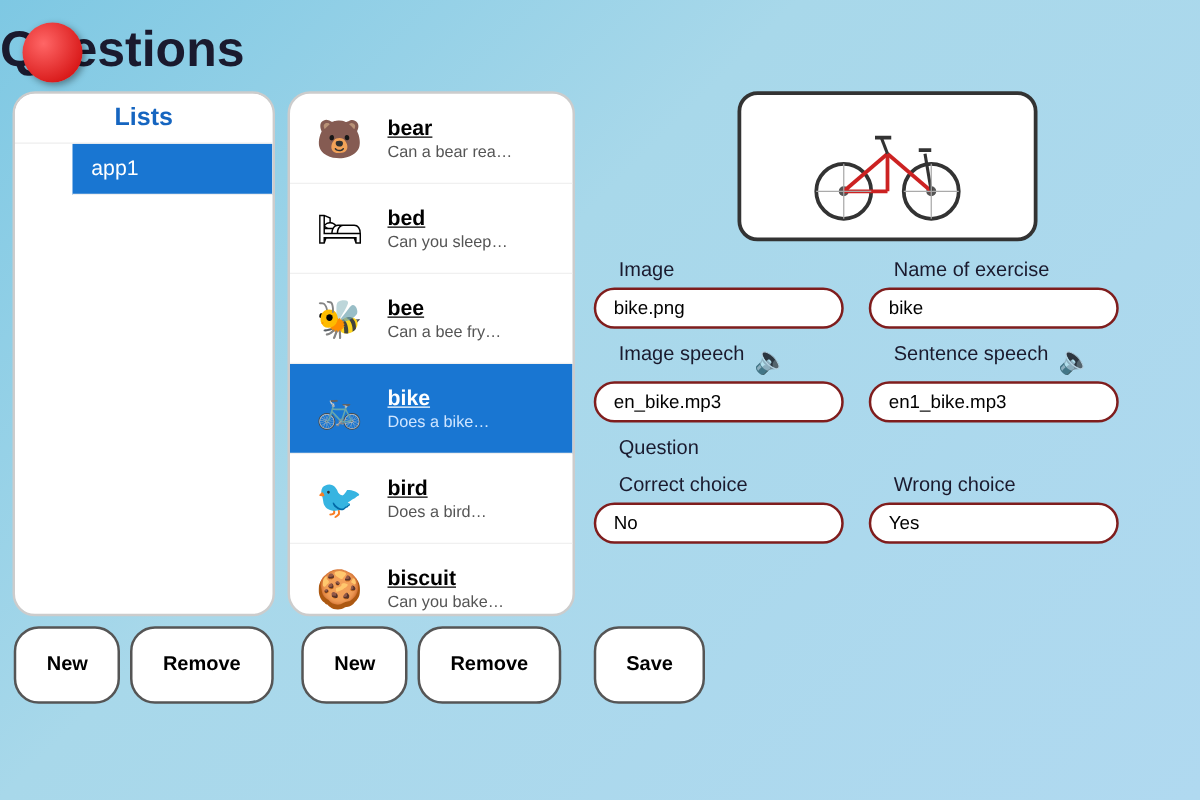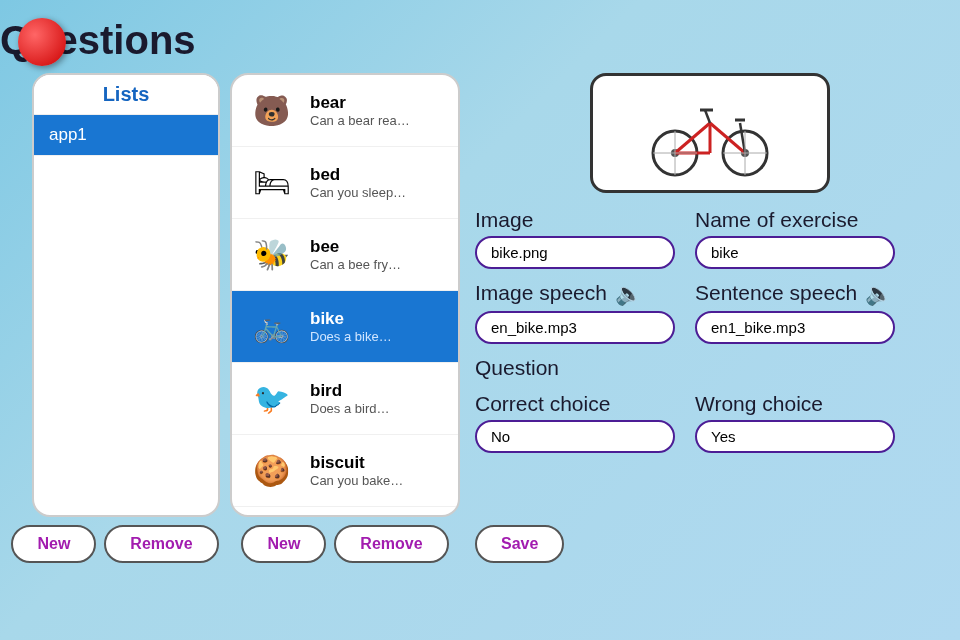--- a/index.html
+++ b/index.html
@@ -50,34 +50,34 @@
       width: 210px;
     }
     .lists-container {
       background: white;
       border-radius: 18px;
       border: 2px solid #ccc;
       flex: 1;
       overflow: hidden;
       display: flex;
       flex-direction: column;
-      margin-left: 22px;
     }
     .lists-header {
       background: white;
       text-align: center;
       font-size: 20px;
       font-weight: bold;
       color: #1565c0;
       padding: 8px 0;
       border-bottom: 1px solid #eee;
     }
     .lists-items {
       flex: 1;
       overflow-y: auto;
+      padding-left: 46px;
     }
     .list-item {
       padding: 10px 15px;
       font-size: 17px;
       cursor: pointer;
       border-bottom: 1px solid #f0f0f0;
     }
     .list-item.selected {
       background: #1976d2;
       color: white;
@@ -133,20 +133,21 @@
       font-size: 30px;
     }
     .item-text {
       margin-left: 8px;
       display: flex;
       flex-direction: column;
     }
     .item-name {
       font-size: 17px;
       font-weight: bold;
+      text-decoration: underline;
     }
     .item-subtext {
       font-size: 13px;
       color: #555;
       text-align: right;
     }
     .items-buttons {
       display: flex;
       gap: 8px;
       margin-top: 8px;
@@ -178,27 +179,28 @@
       gap: 20px;
       margin-bottom: 12px;
       align-items: flex-start;
     }
     .form-group {
       display: flex;
       flex-direction: column;
       gap: 4px;
     }
     .form-label {
-      font-size: 21px;
+      font-size: 16px;
       color: #1a1a2e;
+      margin-left: 20px;
     }
     .form-input {
       background: white;
       border-radius: 20px;
-      border: 2px solid #4c1d95;
+      border: 2px solid #7f1d1d;
       padding: 6px 14px;
       font-size: 15px;
       font-family: inherit;
       outline: none;
       width: 200px;
     }
     .form-input-wide {
       width: 430px;
     }
 
@@ -218,26 +220,26 @@
       justify-content: flex-start;
       margin-top: auto;
       padding-top: 10px;
     }
 
     
     .btn {
       background: white;
       border-radius: 20px;
       border: 2px solid #555;
-      padding: 8px 24px;
+      padding: 20px 24px;
       font-size: 16px;
       font-family: inherit;
       cursor: pointer;
       font-weight: bold;
-      color: #a21caf;
+      color: #000000;
     }
 
     
     .bike-svg {
       width: 130px;
       height: 90px;
     }
   </style>
 </head>
 <body>

